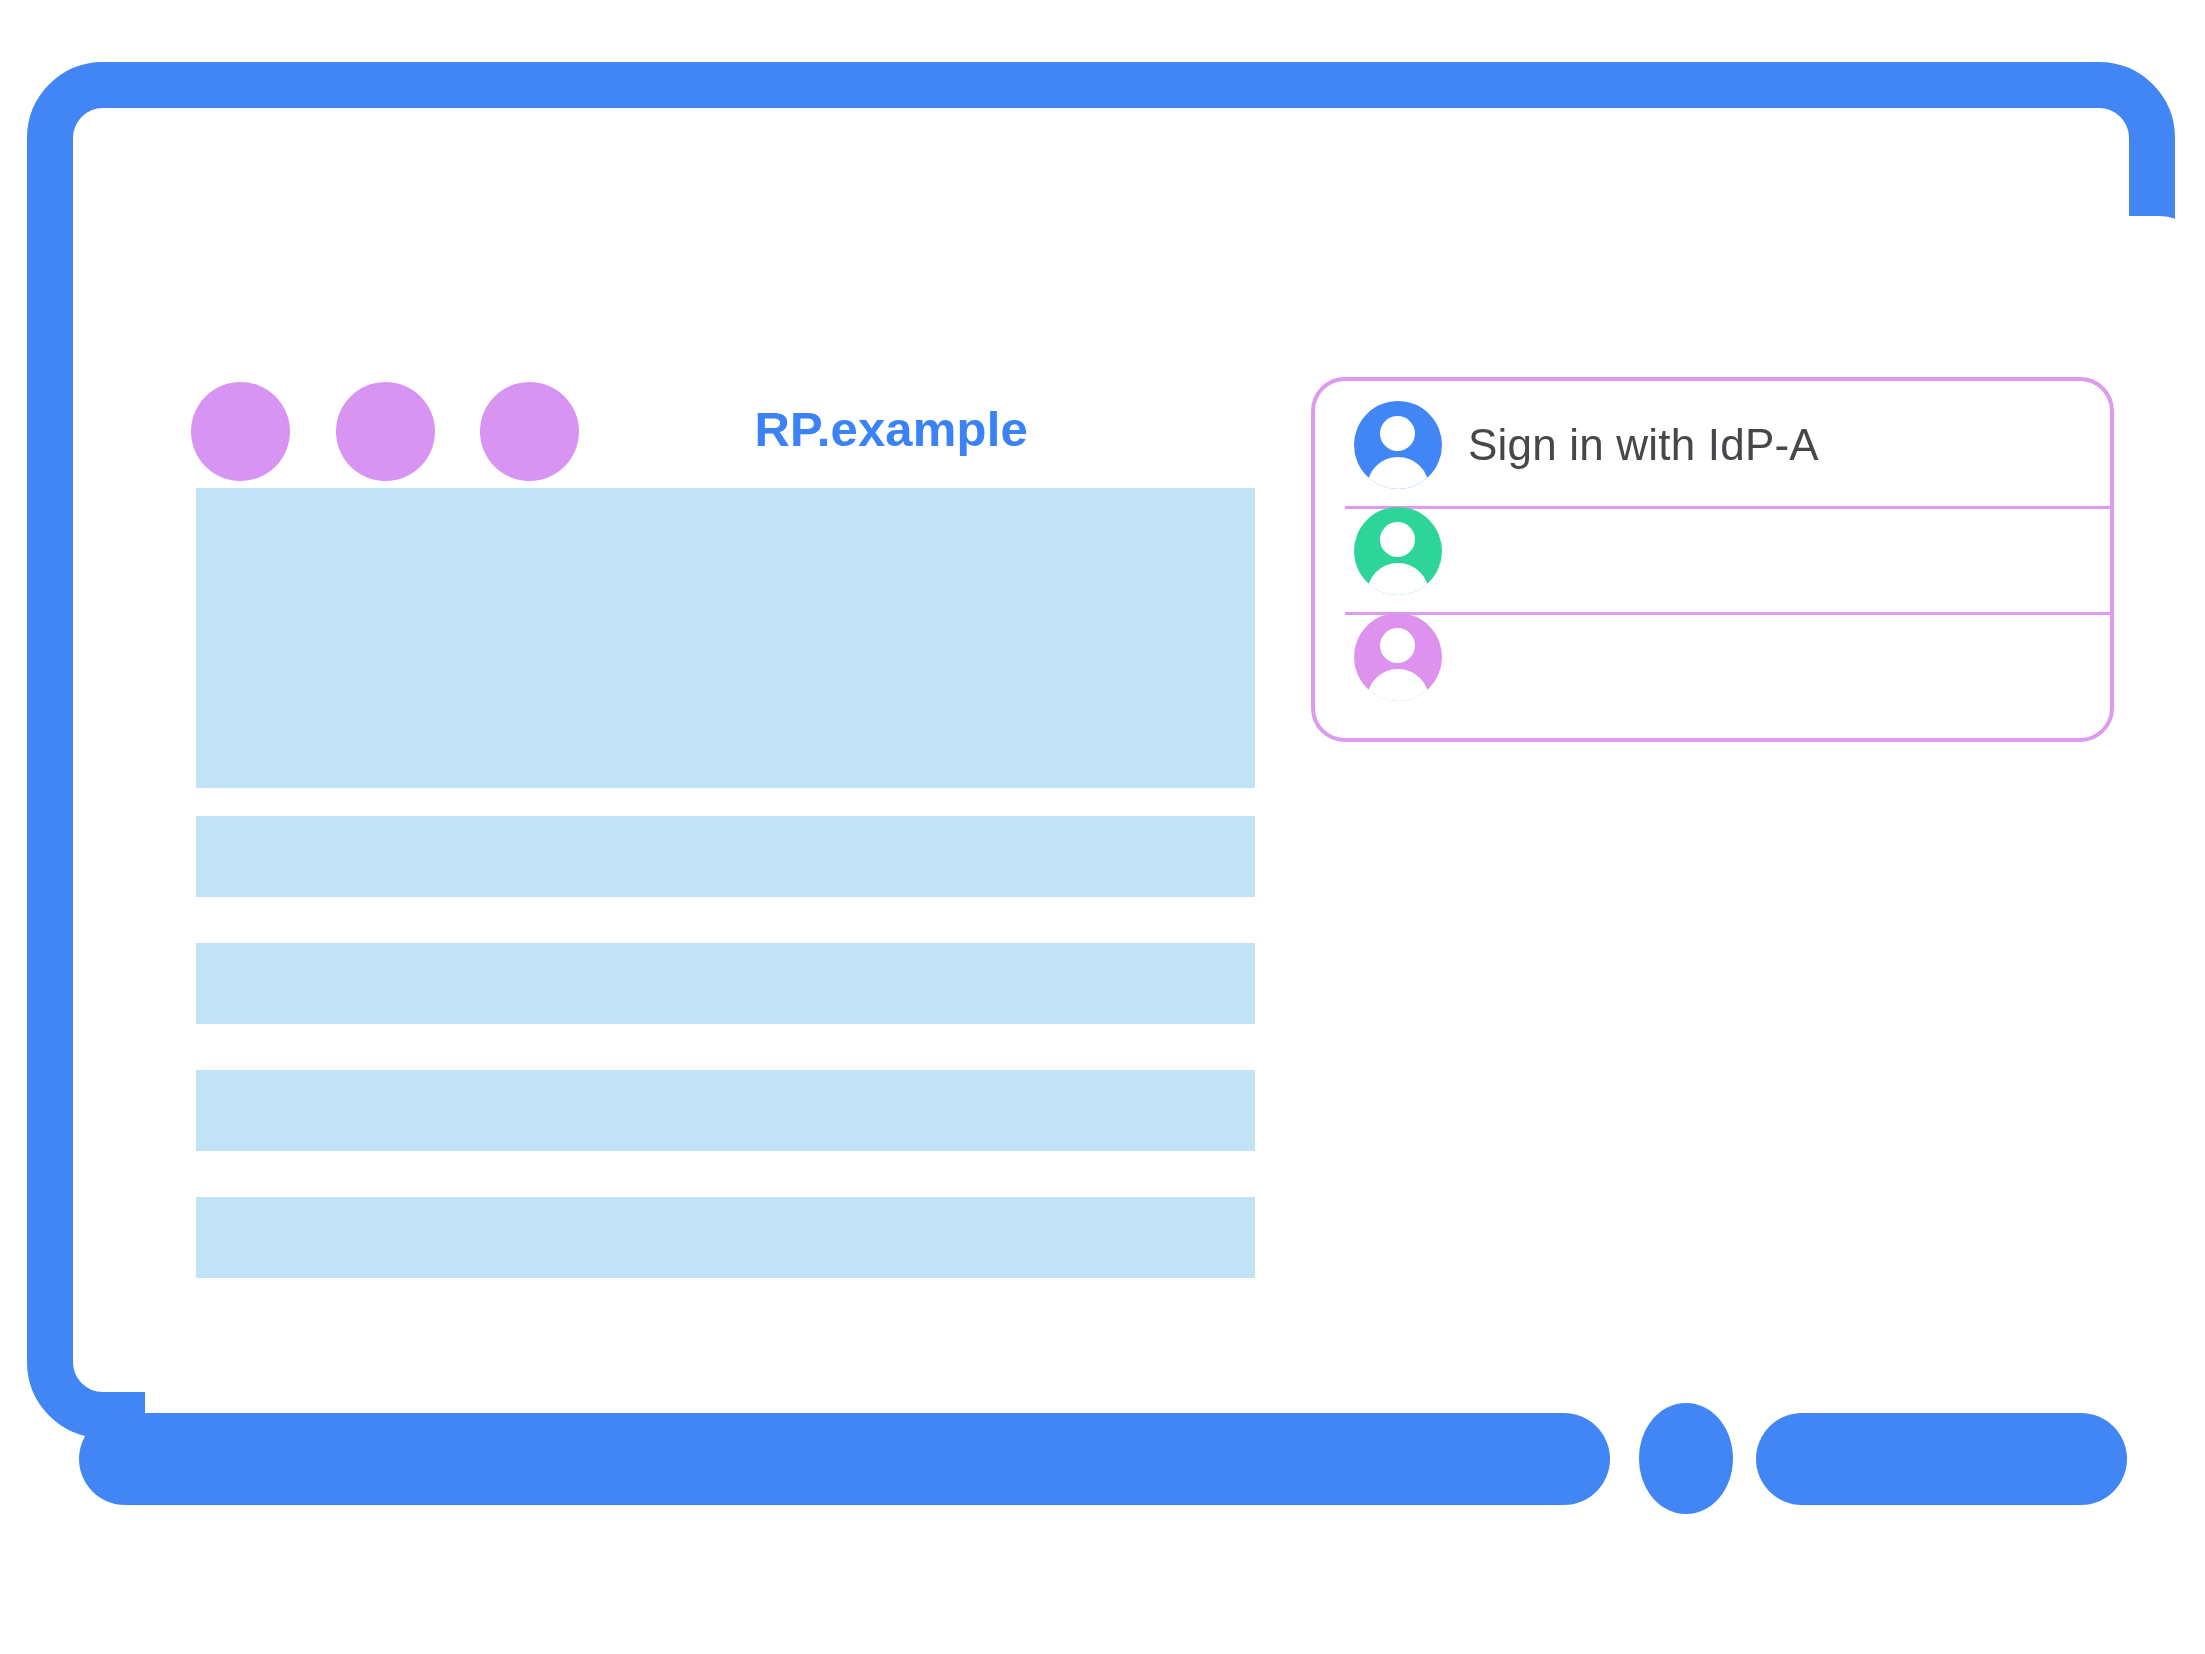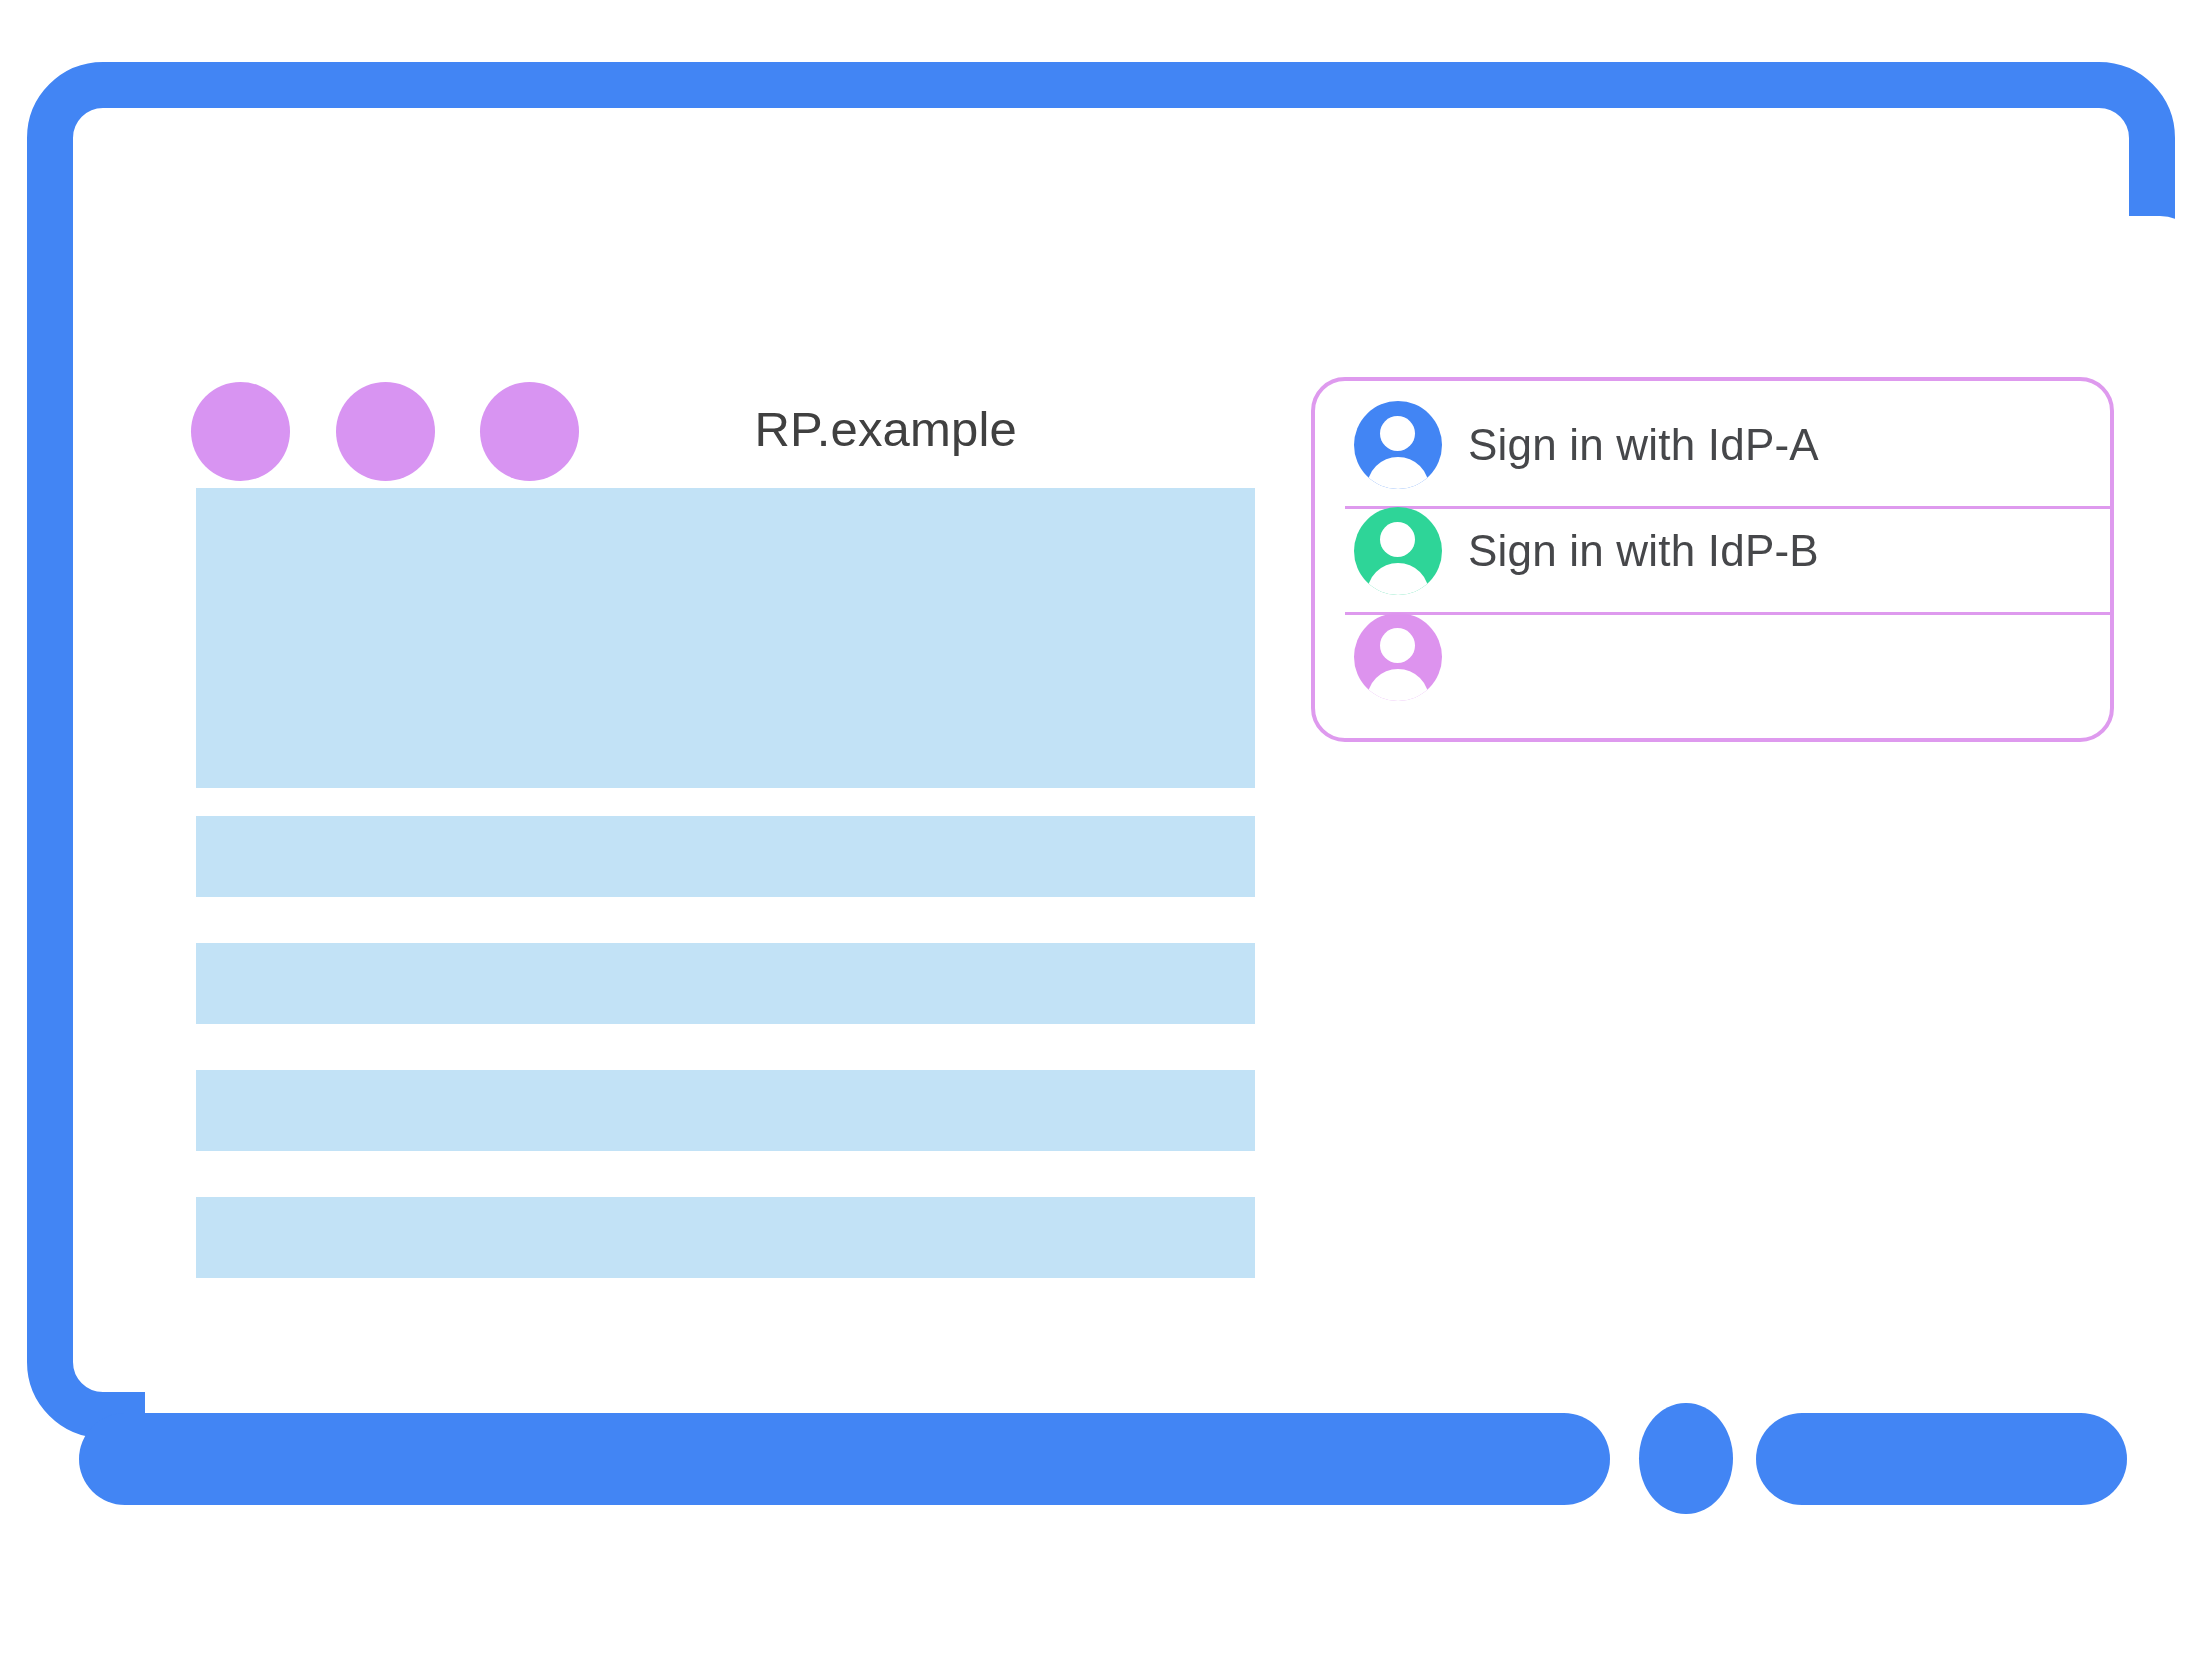--- a/index.html
+++ b/index.html
@@ -89,23 +89,24 @@
   #window-dot-2 { left: 191px; }
   #window-dot-3 { left: 335px; }
 
   #page-title {
     position: absolute;
     left: 610px;
     top: 164px;
     height: 99px;
     line-height: 99px;
     font-size: 49px;
-    color: #404040;
+    color: #3b82f6;
     letter-spacing: 0.2px;
     white-space: nowrap;
+    font-weight: bold;
   }
 
   
   #content-placeholders {
     position: absolute;
     left: 51px;
     top: 164px;
   }
   .placeholder-block {
     position: absolute;
@@ -215,21 +216,20 @@
           <div class="avatar-body"></div>
         </div>
         <div class="account-label">Sign in with IdP-A</div>
       </div>
 
       <div class="account-row">
         <div class="avatar" style="background: rgb(46, 213, 152);">
           <div class="avatar-head"></div>
           <div class="avatar-body"></div>
         </div>
-        <div class="account-label">Sign in with IdP-B</div>
       </div>
 
       <div class="account-row">
         <div class="avatar" style="background: rgb(221, 147, 238);">
           <div class="avatar-head"></div>
           <div class="avatar-body"></div>
         </div>
       </div>
 
 

